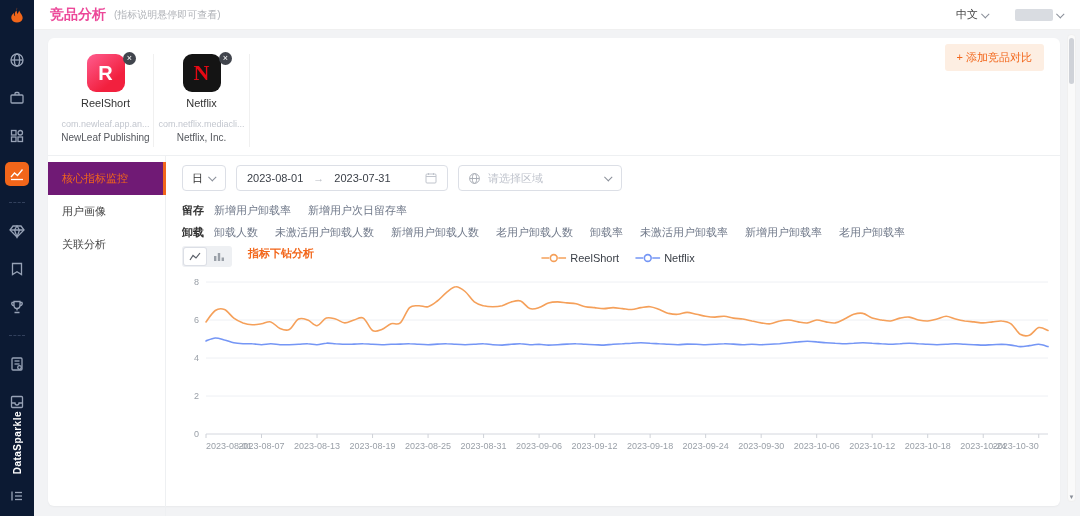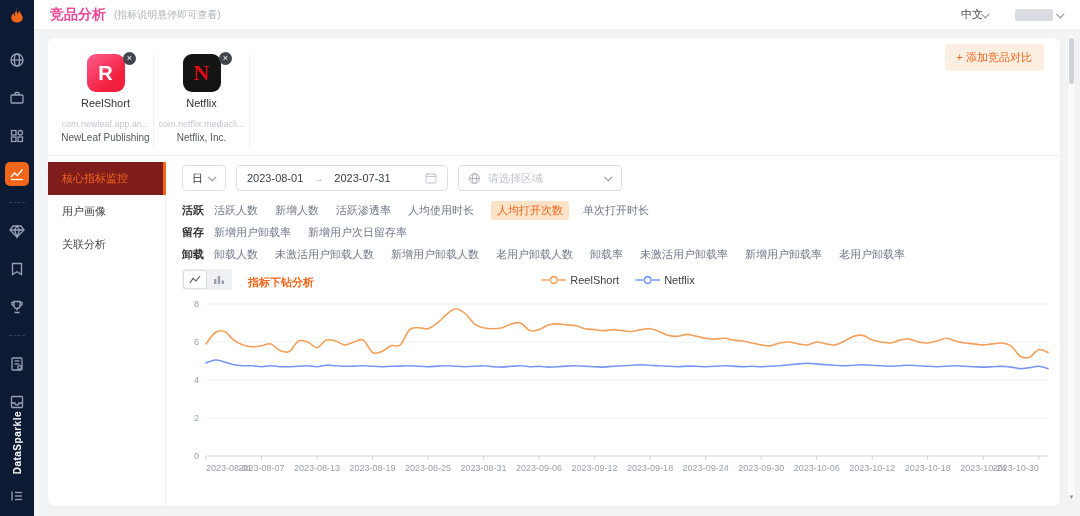--- a/index.html
+++ b/index.html
@@ -17,21 +17,21 @@
   .rail-div { width:16px; border-top:1px dashed #32405c; margin:2px 0; }
   .brand-vert { position:absolute; bottom:40px; left:0; width:34px; text-align:center; }
   .brand-vert span { writing-mode:vertical-rl; transform:rotate(180deg); color:#fff; font-size:10px; font-weight:bold; letter-spacing:.5px; }
   .rail-bottom { position:absolute; bottom:8px; left:0; width:34px; display:flex; justify-content:center; }
 
   
   .hdr { position:absolute; left:34px; top:0; right:0; height:30px; background:#fff; display:flex; align-items:center; padding:0 16px; border-bottom:1px solid #f0f0f0; }
   .hdr-title { font-size:14px; font-weight:bold; color:#ec4899; }
   .hdr-hint { font-size:10px; color:#b0b3b8; margin-left:8px; }
   .hdr-right { margin-left:auto; display:flex; align-items:center; gap:26px; }
-  .hdr-lang { font-size:11px; color:#444; display:flex; align-items:center; cursor:pointer; }
+  .hdr-lang { font-size:11px; color:#444; display:flex; align-items:center; gap:5px; cursor:pointer; }
   .user-chip { display:flex; align-items:center; gap:5px; cursor:pointer; }
   .user-blur { width:38px; height:12px; background:#d9dce1; border-radius:2px; }
   .caret { width:6px; height:6px; border-left:1.2px solid #8a8f99; border-bottom:1.2px solid #8a8f99; transform:rotate(-45deg) translateY(-1px); display:inline-block; }
 
   
   .main { position:absolute; left:34px; top:30px; right:0; bottom:0; background:#f2f3f5; }
   .card { position:absolute; left:14px; top:8px; right:20px; bottom:10px; background:#fff; border-radius:6px; box-shadow:0 1px 2px rgba(0,0,0,.04); }
 
   
   .vscroll { position:absolute; right:4px; top:4px; bottom:14px; width:9px; background:#fafafa; border:1px solid #f0f0f0; border-radius:4px; }
@@ -49,21 +49,21 @@
   .app-pkg { font-size:9px; color:#c3c7cf; margin-top:10px; }
   .app-pub { font-size:10px; color:#55585e; margin-top:3px; }
   .add-btn { position:absolute; top:6px; right:16px; background:#fdeee2; color:#f2661a; font-size:11px; padding:6px 12px; border-radius:3px; border:none; cursor:pointer; font-family:inherit; }
 
   .hdiv { border-top:1px solid #eef0f2; }
 
   
   .body-row { display:flex; height:363px; }
   .tabs-col { width:118px; border-right:1px solid #eef0f2; padding-top:6px; flex-shrink:0; }
   .tab { padding:9px 14px; font-size:11px; color:#444; cursor:pointer; position:relative; }
-  .tab.active { background:#7f1d1d; color:#f2661a; }
+  .tab.active { background:#701a75; color:#f2661a; }
   .tab.active::after { content:""; position:absolute; right:-1px; top:0; bottom:0; width:3px; background:#f2661a; }
 
   .content-col { flex:1; padding:9px 6px 0 16px; min-width:0; }
 
   
   .filters { display:flex; gap:10px; align-items:center; }
   .sel { border:1px solid #dcdfe6; border-radius:4px; height:26px; display:flex; align-items:center; padding:0 9px; gap:7px; background:#fff; cursor:pointer; }
   .sel .ph { color:#bfc3cc; }
   .daterange { border:1px solid #dcdfe6; border-radius:4px; height:26px; display:flex; align-items:center; padding:0 10px; gap:10px; width:212px; cursor:pointer; }
   .daterange .dt { color:#3a3f47; }
@@ -73,21 +73,21 @@
   .region .caret { margin-left:auto; }
 
   
   .metric-rows { margin-top:11px; }
   .metric-row { display:flex; align-items:center; flex-wrap:nowrap; margin-bottom:6px; height:16px; }
   .metric-cat { font-weight:bold; color:#333; width:32px; flex-shrink:0; font-size:11px; }
   .metric-link { color:#6f7889; margin-right:17px; cursor:pointer; white-space:nowrap; font-size:11px; }
   .metric-link.selected { background:#fce2c7; color:#f2661a; padding:2px 6px; border-radius:3px; margin-right:14px; }
 
   
-  .chart-hdr { position:relative; display:flex; align-items:flex-end; margin-top:0; height:22px; }
+  .chart-hdr { position:relative; display:flex; align-items:flex-start; margin-top:0; height:22px; }
   .toggle-group { display:flex; background:#eef0f3; border-radius:3px; padding:2px; gap:2px; }
   .tg-btn { width:22px; height:17px; display:flex; align-items:center; justify-content:center; border-radius:2px; cursor:pointer; }
   .tg-btn.active { background:#fff; box-shadow:0 0 0 1px #dcdfe6; }
   .drill { color:#f2661a; font-weight:bold; font-size:11px; margin-left:16px; cursor:pointer; }
   .legend { position:absolute; left:50%; top:6px; transform:translateX(-50%); display:flex; gap:16px; }
   .legend-item { display:flex; align-items:center; gap:4px; cursor:pointer; color:#3a3f47; font-size:11px; }
 
   
   .chart-wrap { margin-top:6px; }
   .chart-wrap svg text { font-family:"Liberation Sans","DejaVu Sans",sans-serif; }
@@ -249,29 +249,20 @@
                   <ellipse cx="8" cy="8" rx="2.6" ry="6"></ellipse>
                   <line x1="2" y1="8" x2="14" y2="8"></line>
                 </g>
               </svg>
             <span class="ph">请选择区域</span>
             <i class="caret"></i>
           </div>
         </div>
 
         <div class="metric-rows">
-            <div class="metric-row">
-              <span class="metric-cat">活跃</span>
-              <span class="metric-link">活跃人数</span>
-              <span class="metric-link">新增人数</span>
-              <span class="metric-link">活跃渗透率</span>
-              <span class="metric-link">人均使用时长</span>
-              <span class="metric-link selected">人均打开次数</span>
-              <span class="metric-link">单次打开时长</span>
-            </div>
             <div class="metric-row">
               <span class="metric-cat">留存</span>
               <span class="metric-link">新增用户卸载率</span>
               <span class="metric-link">新增用户次日留存率</span>
             </div>
             <div class="metric-row">
               <span class="metric-cat">卸载</span>
               <span class="metric-link">卸载人数</span>
               <span class="metric-link">未激活用户卸载人数</span>
               <span class="metric-link">新增用户卸载人数</span>

